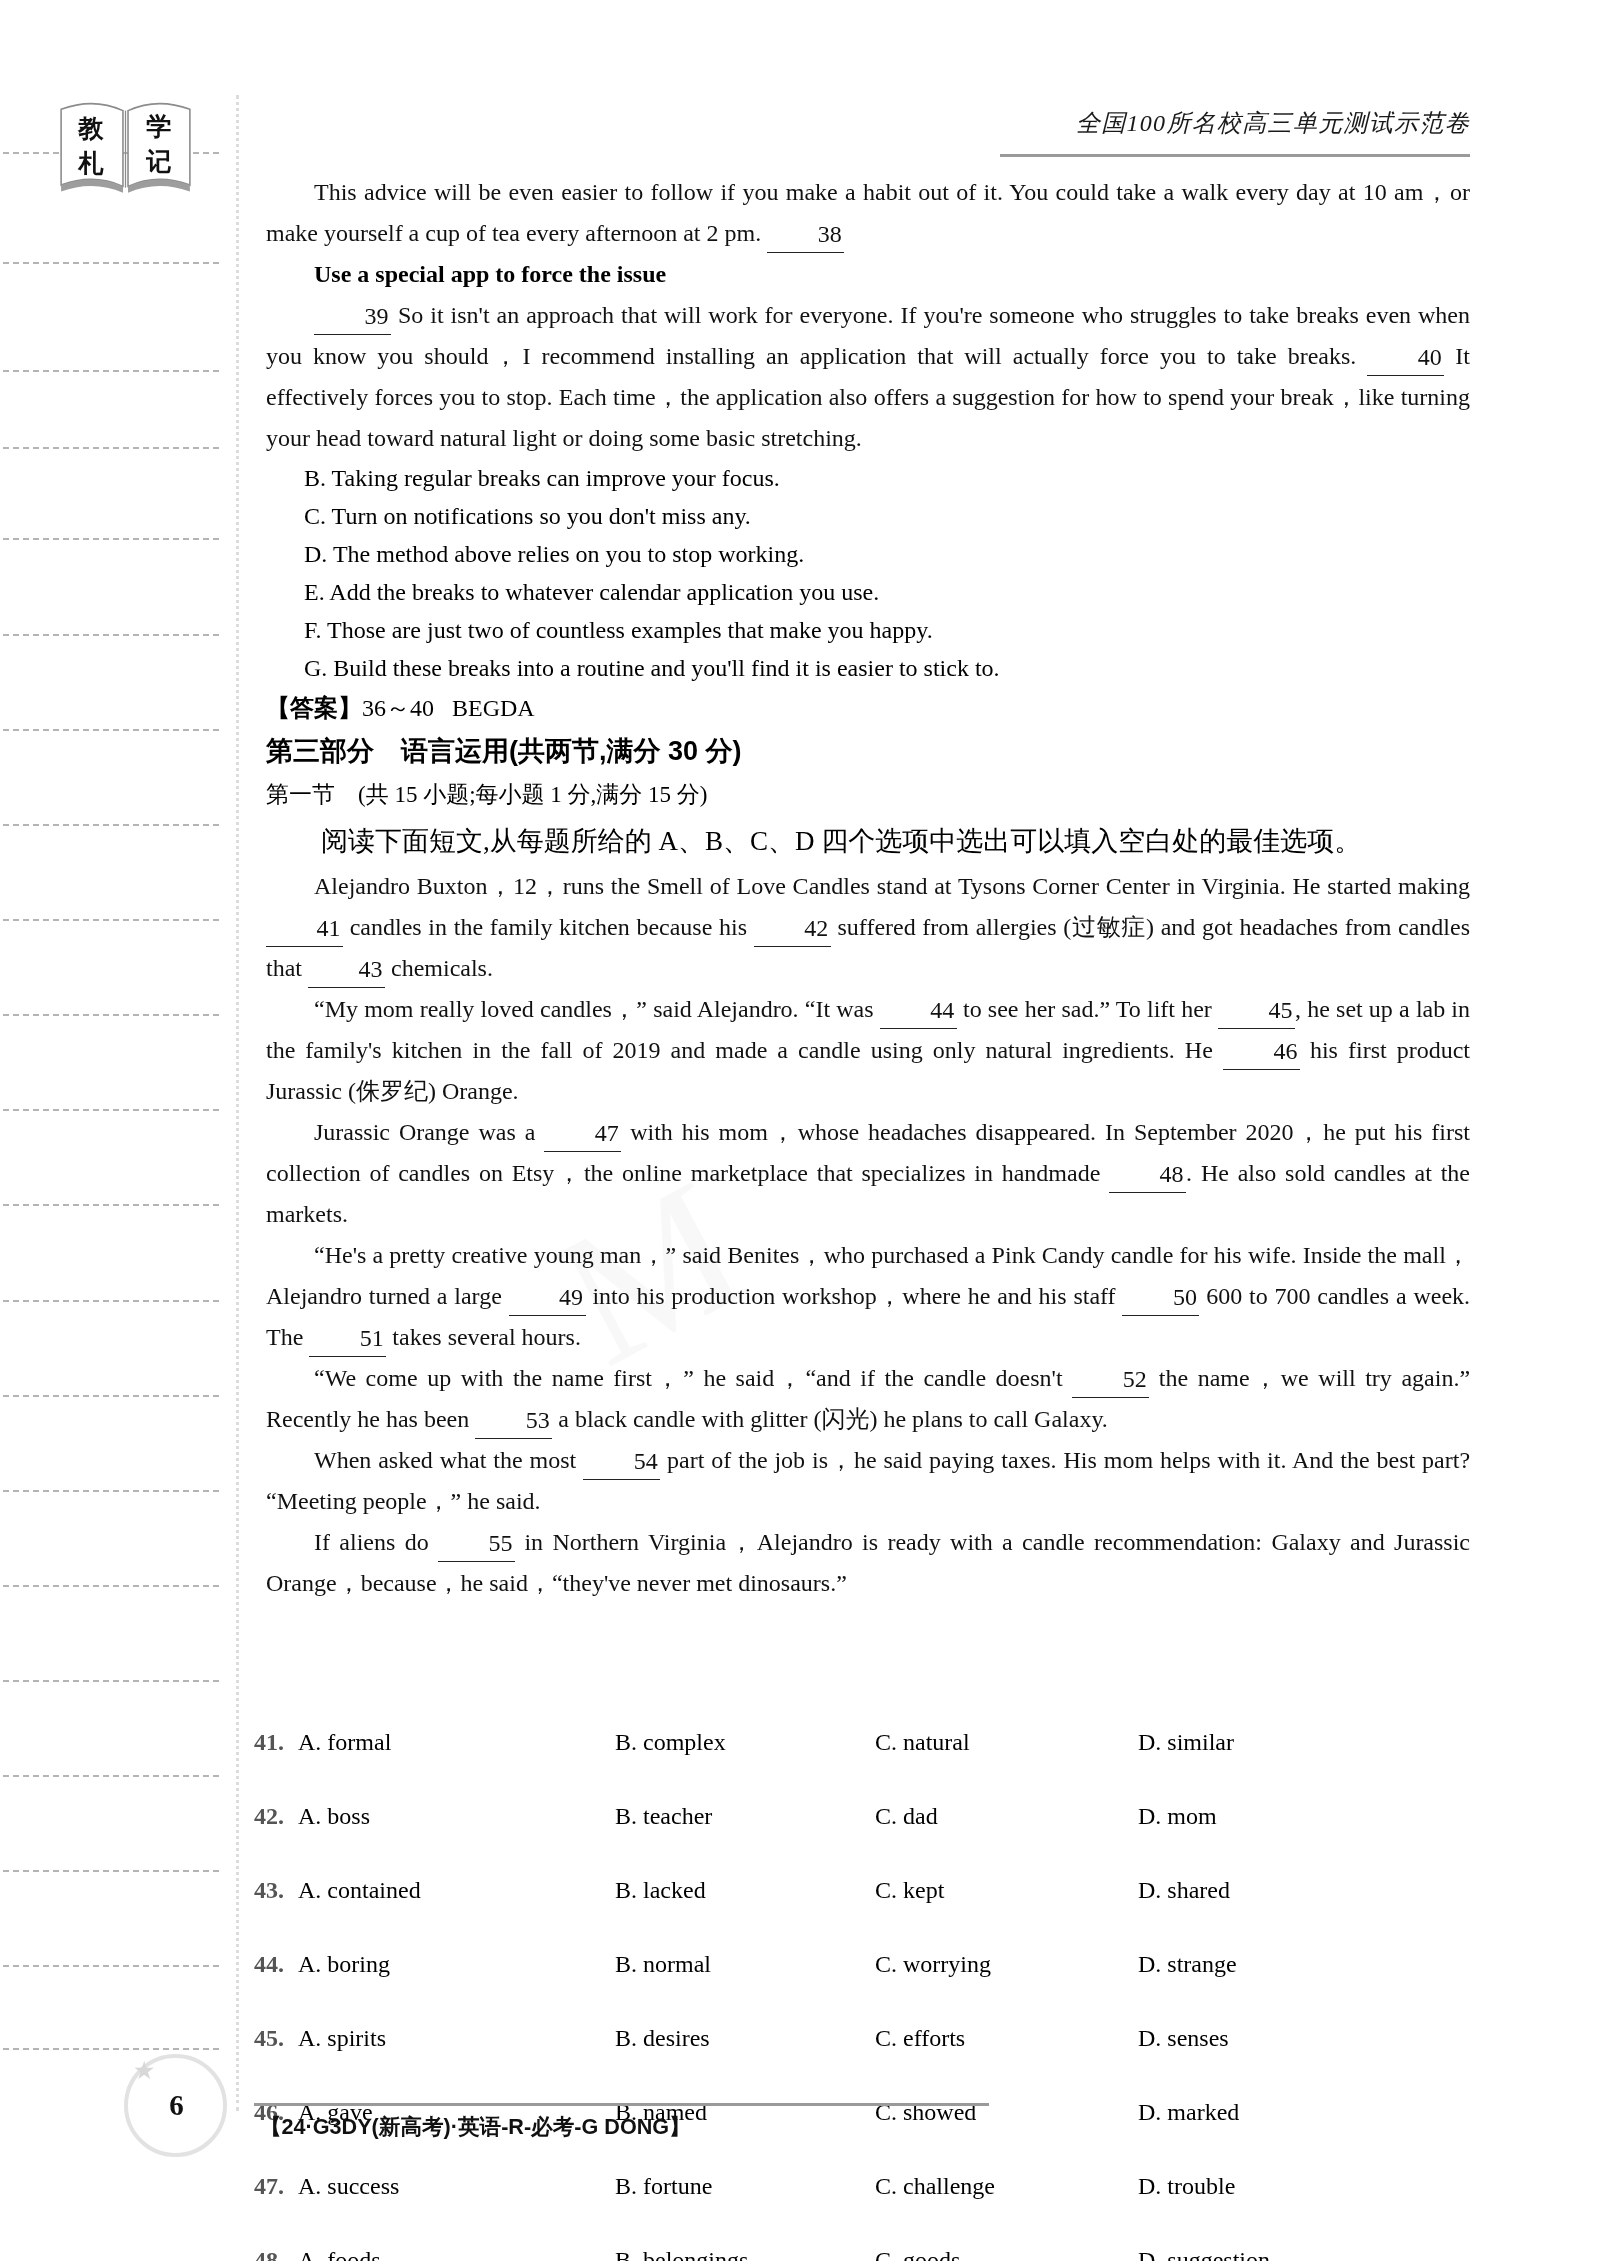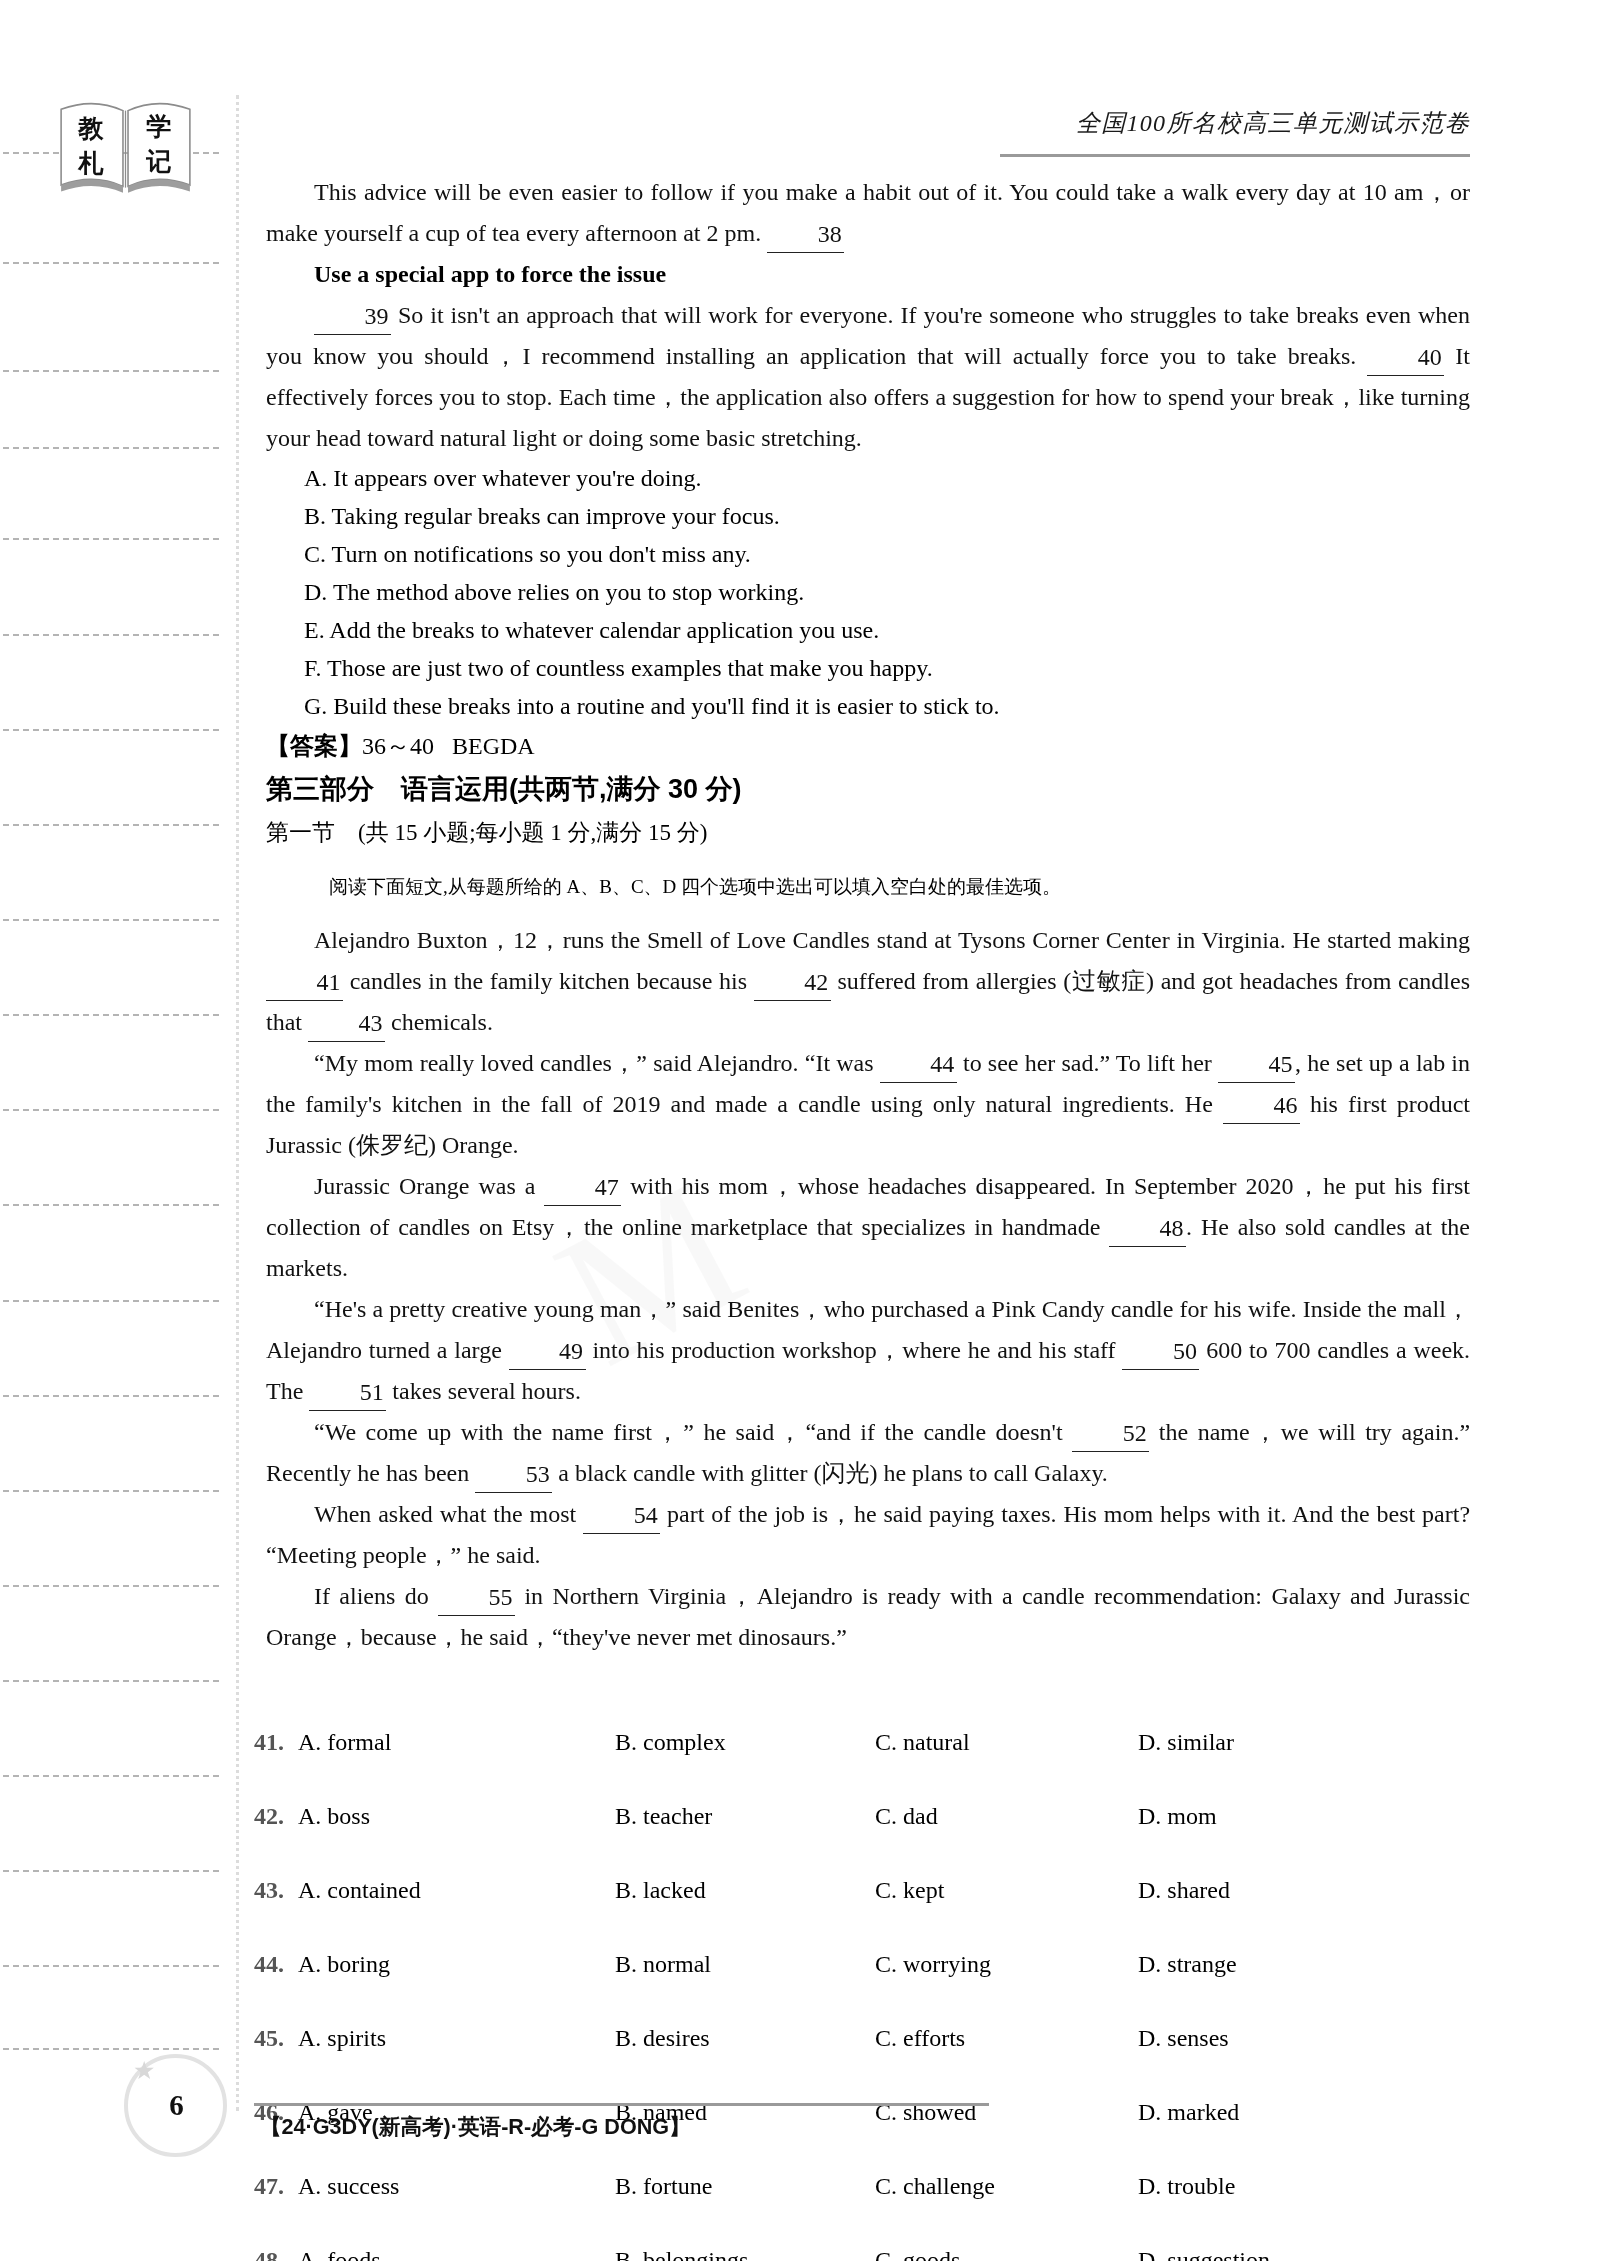--- a/index.html
+++ b/index.html
@@ -96,21 +96,21 @@
     line-height:44px;
     margin:0;
   }
   .sub-head{
     font-size:23px;
     line-height:43px;
     margin:0;
     font-family:"Liberation Serif", serif;
   }
   .cn-instr{
-    font-size:19px;line-height:42px;margin:12px;text-indent:51px;
+    font-size:27px;line-height:42px;margin:4px;text-indent:51px;
   }
 
   
   #question-grid{
     position:absolute;left:254px;top:1699px;width:1141px;
   }
   .q-row{
     display:flex;
     height:44px;
     align-items:flex-start;
@@ -215,22 +215,20 @@
   </p>
 
   <p class="bold-head">Use a special app to force the issue</p>
 
   <p class="para indent"><span class="blank">39</span>
     <span>So it isn't an approach that will work for everyone.  If you're someone who struggles to take breaks even when you know you should</span><span>，</span><span>I recommend installing an application that will actually force you to take breaks.</span>
     <span class="blank">40</span>
     <span>It effectively forces you to stop.  Each time</span><span>，</span><span>the application also offers a suggestion for how to spend your break</span><span>，</span><span>like turning your head toward natural light or doing some basic stretching.</span>
   </p>
 
-  <p class="opt-line"><span>A.</span>
-    <span>It appears over whatever you're doing.</span></p>
   <p class="opt-line"><span>B.</span>
     <span>Taking regular breaks can improve your focus.</span></p>
   <p class="opt-line"><span>C.</span>
     <span>Turn on notifications so you don't miss any.</span></p>
   <p class="opt-line"><span>D.</span>
     <span>The method above relies on you to stop working.</span></p>
   <p class="opt-line"><span>E.</span>
     <span>Add the breaks to whatever calendar application you use.</span></p>
   <p class="opt-line"><span>F.</span>
     <span>Those are just two of countless examples that make you happy.</span></p>

